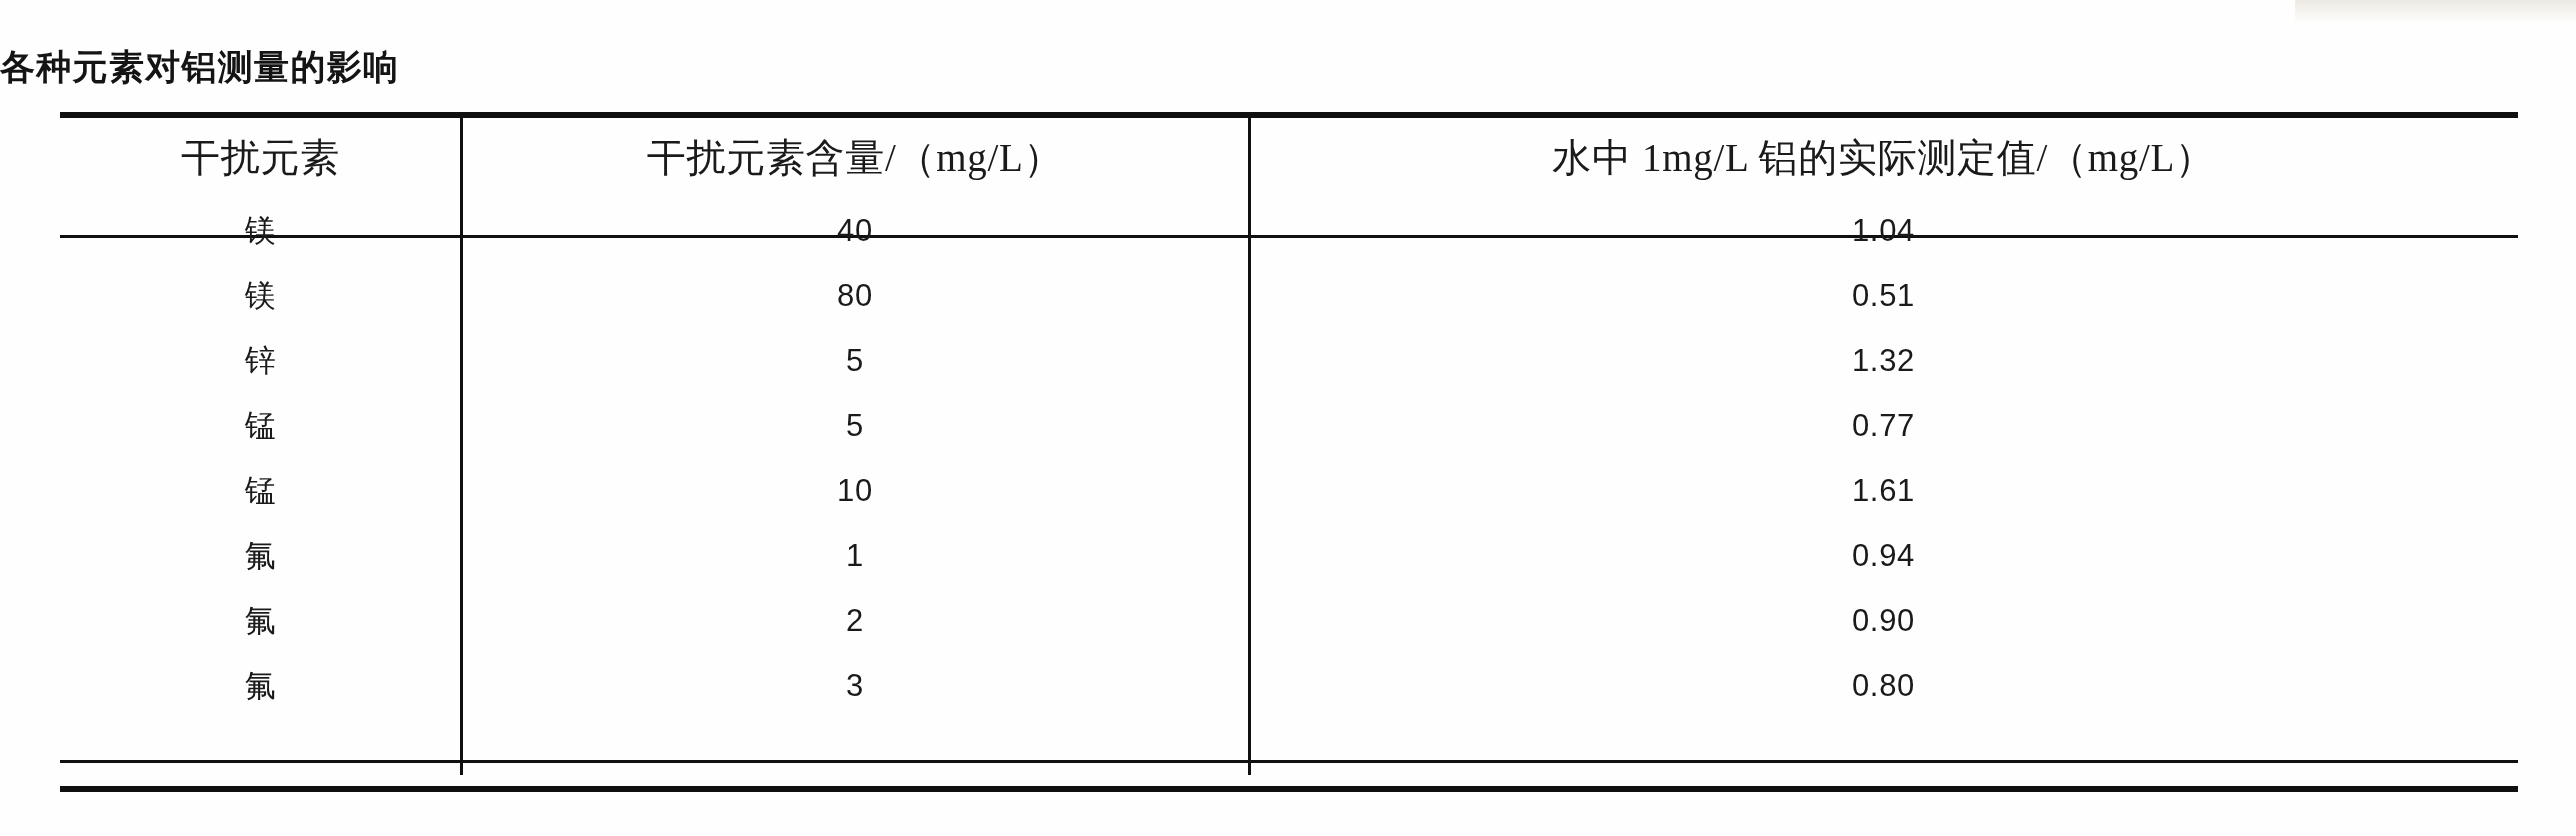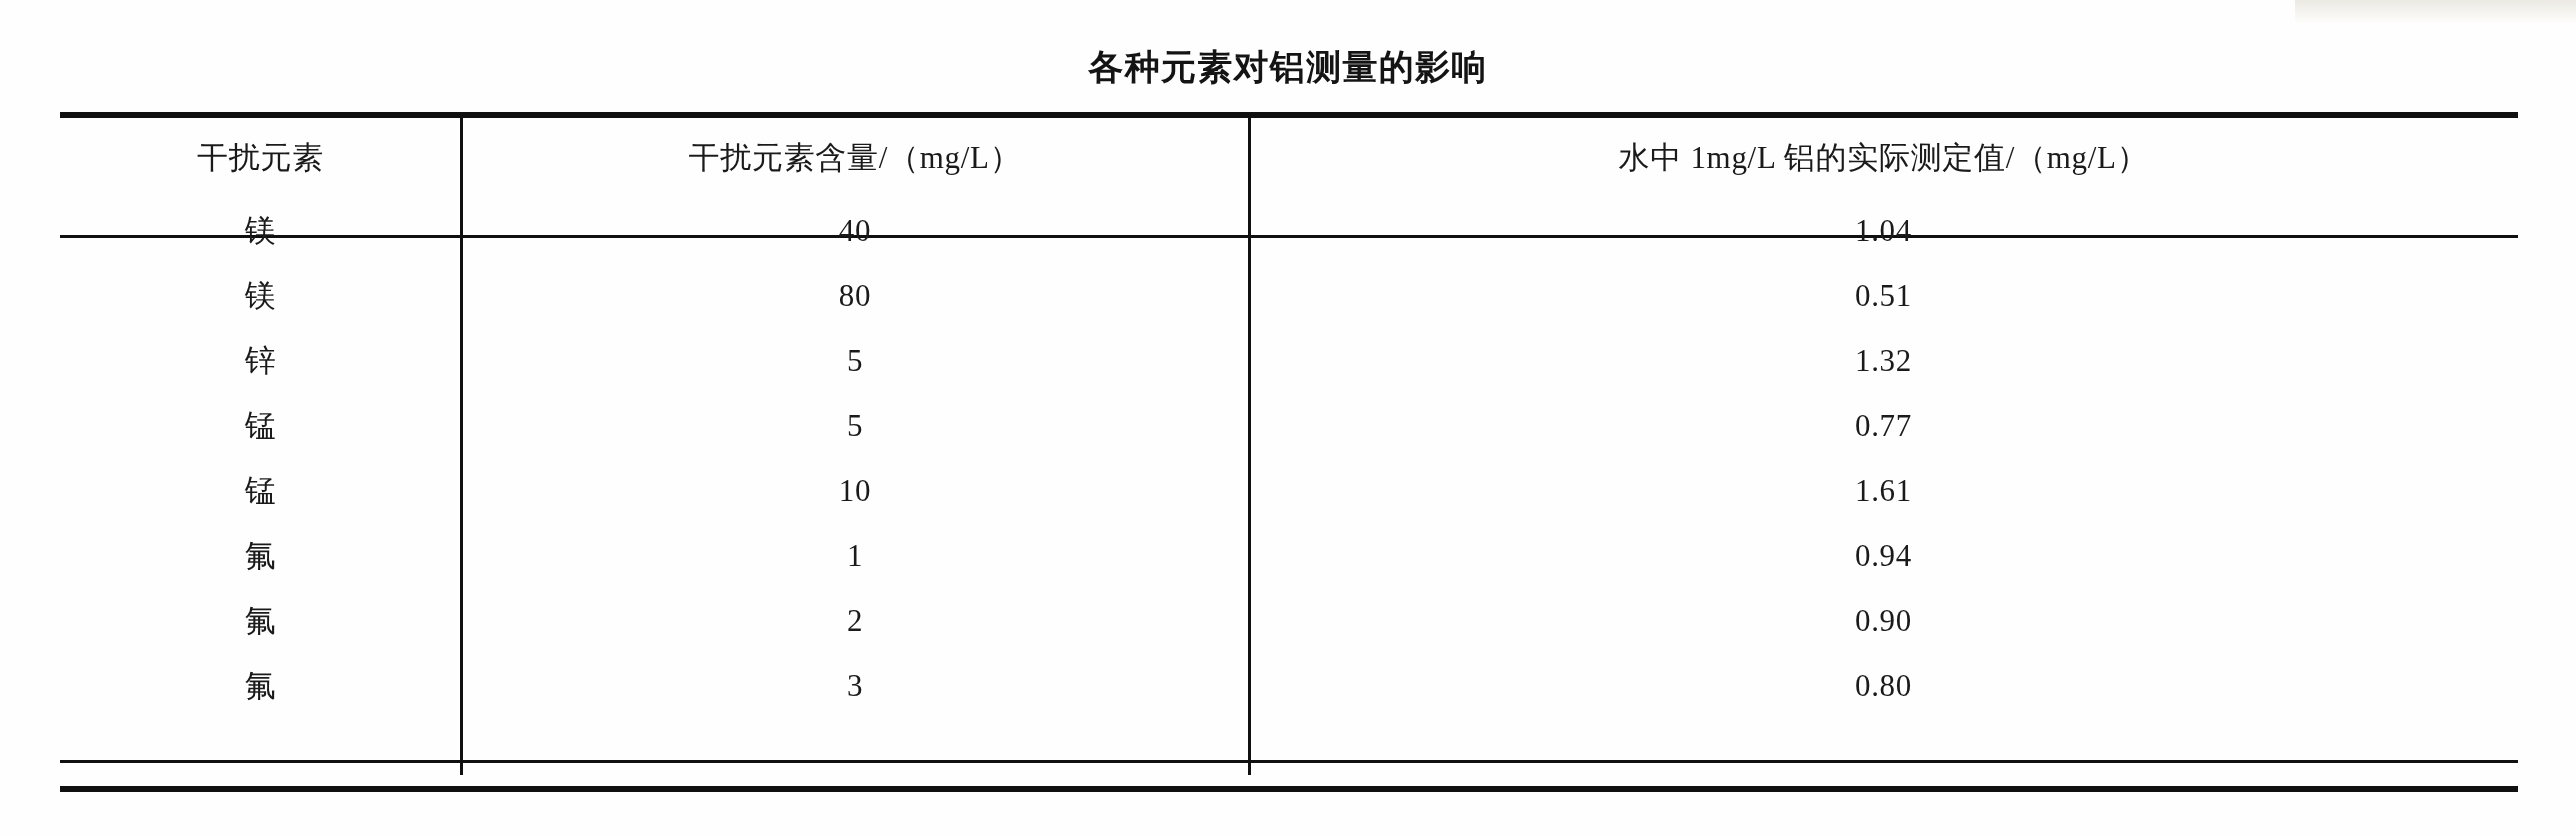--- a/index.html
+++ b/index.html
@@ -32,21 +32,21 @@
     height: 23px;
     background: linear-gradient(180deg, #e9e6de 0%, #fdfdfb 100%);
     opacity: 0.85;
     pointer-events: none;
   }
   .table-title {
     position: absolute;
     top: 44px;
     left: 0;
     width: 2576px;
-    text-align: center;
+    text-align: left;
     font-family: "DejaVu Sans", "Liberation Sans", sans-serif;
     font-weight: bold;
     font-size: 35px;
     letter-spacing: 1.3px;
     color: #141414;
   }
   .table-wrap {
     position: absolute;
     left: 60px;
     top: 118px;
@@ -64,21 +64,21 @@
   table.data th, table.data td {
     text-align: center;
     vertical-align: middle;
     font-size: 31px;
     font-weight: normal;
     color: #1a1a1a;
     padding: 0;
   }
   table.data thead th {
     height: 80px;
-    font-size: 31px;
+    font-size: 39px;
     letter-spacing: 0.7px;
   }
   table.data tbody td {
     height: 65px;
     letter-spacing: 0.7px;
   }
   
   .rule-top {
     position: absolute;
     left: 60px;
@@ -113,21 +113,21 @@
   }
   
   .vrule {
     position: absolute;
     width: 3.3px;
     background: #101010;
   }
   .vrule-1 { left: 460px; top: 118px; height: 657px; }
   .vrule-2 { left: 1248px; top: 118px; height: 657px; }
 
-  .num { font-family: Liberation Serif, serif; }
+  .num { font-family: Liberation Sans, sans-serif; }
 </style>
 </head>
 <body>
 
 <div class="page">
 
   <div class="scan-edge"></div>
 
   <div class="table-title">各种元素对铝测量的影响</div>
 

